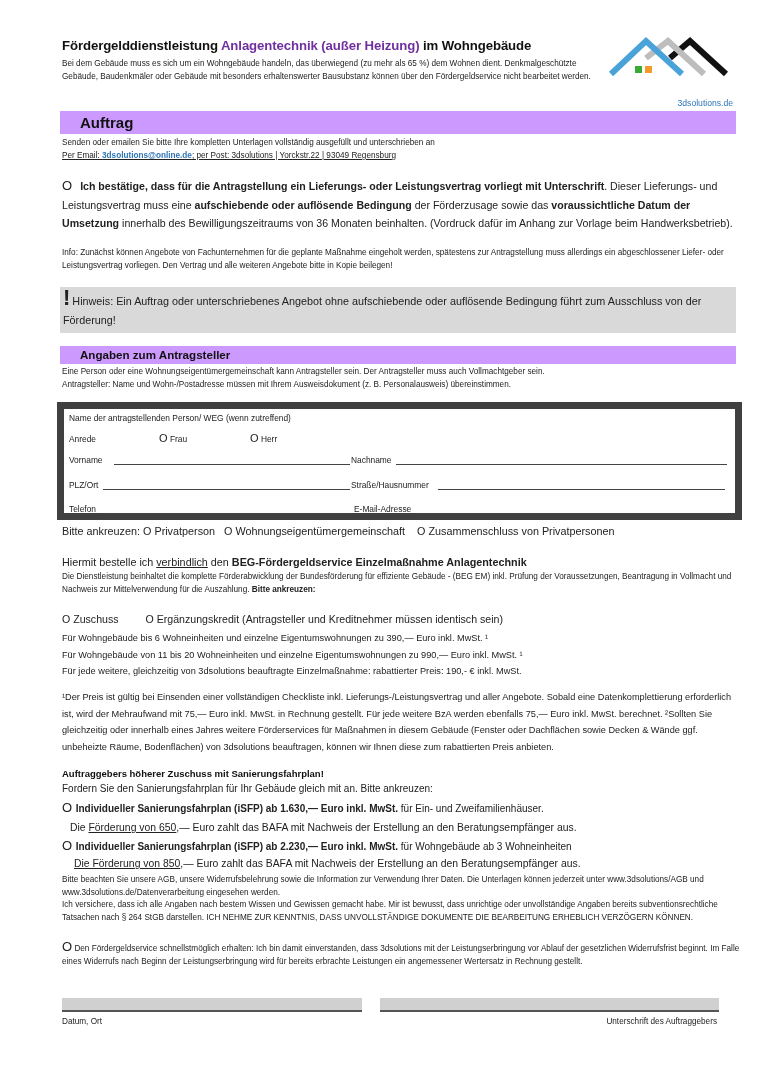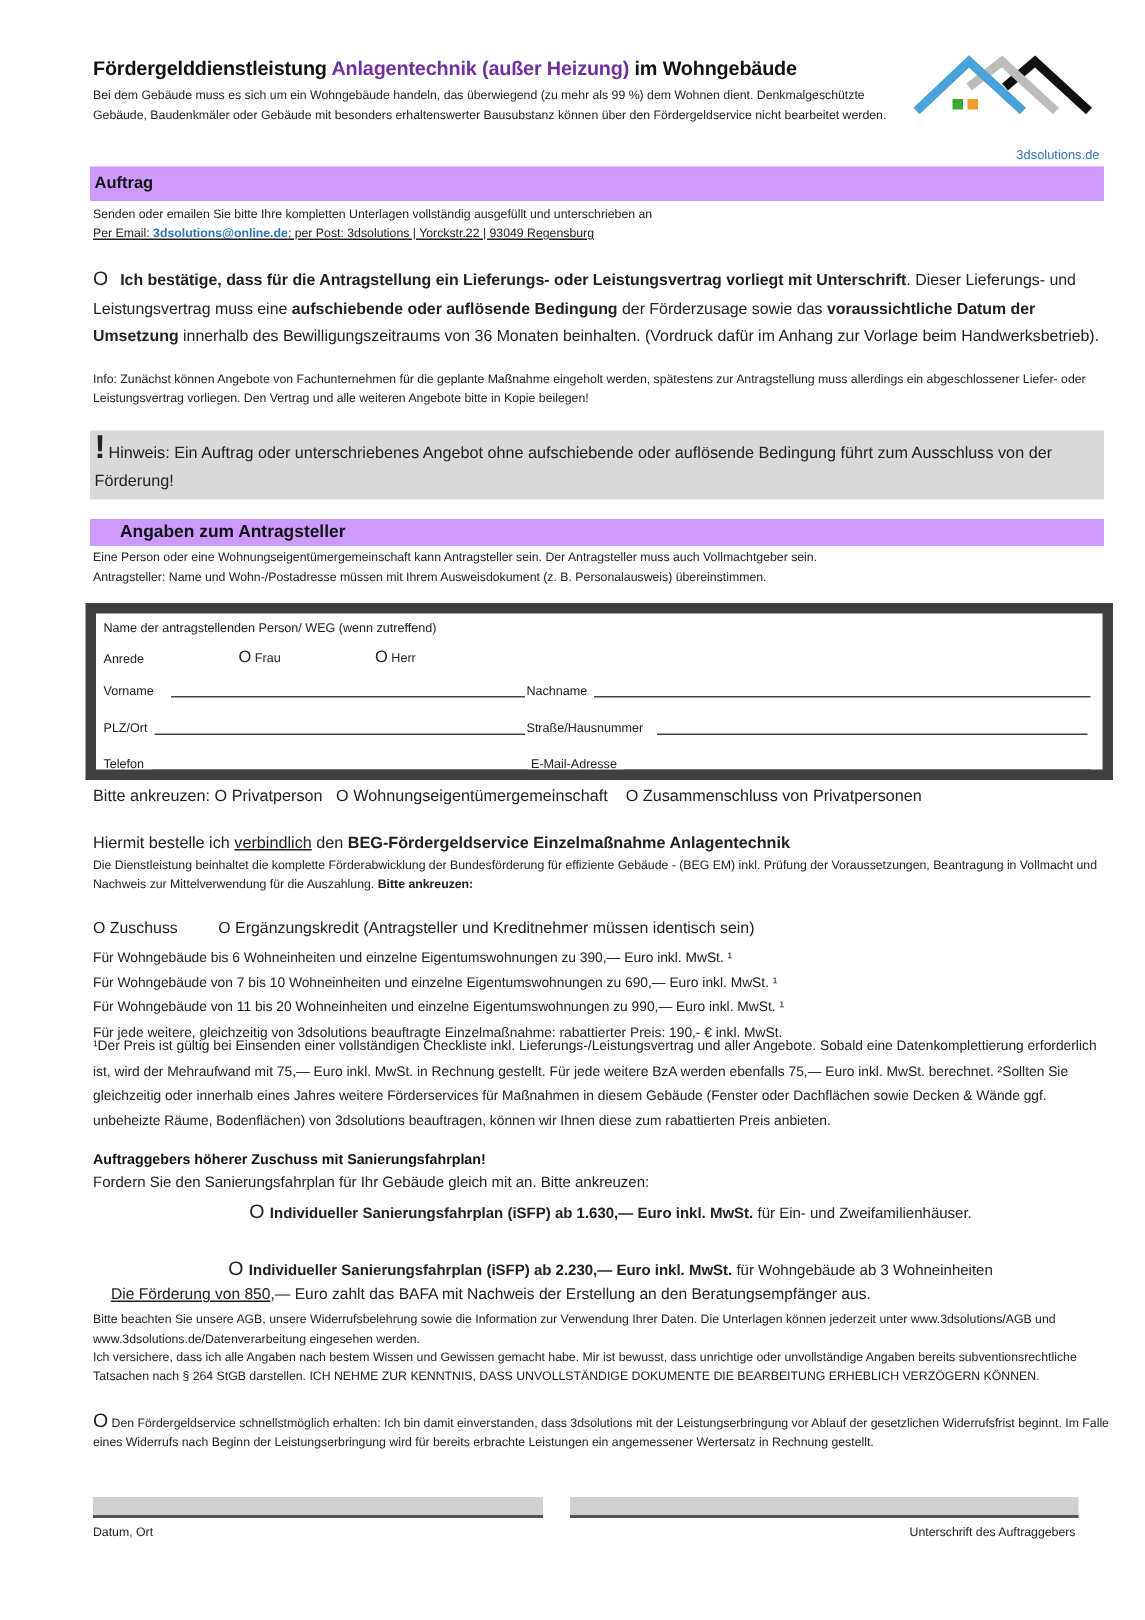--- a/index.html
+++ b/index.html
@@ -8,21 +8,21 @@
   .page { position: absolute; left: 16px; top: 0; width: 763px; height: 1080px; }
 
   .title { position: absolute; left: 46px; top: 38px; font-size: 13.2px; font-weight: bold; color: #111; white-space: nowrap; letter-spacing: -0.1px; }
   .title .accent { color: #7030a0; }
   .intro { position: absolute; left: 46px; top: 58px; width: 530px; font-size: 8.2px; line-height: 12.6px; color: #222; }
 
   .logo { position: absolute; left: 592px; top: 36px; width: 128px; height: 44px; }
   .site { position: absolute; right: 46px; top: 98px; font-size: 8.6px; color: #2e75b6; }
 
   .bar { position: absolute; background: #cc99ff; font-weight: bold; color: #111; }
-  .bar-auftrag { left: 44px; top: 111px; width: 676px; height: 23px; font-size: 11px; padding-left: 3px; line-height: 23px; }
+  .bar-auftrag { left: 44px; top: 111px; width: 676px; height: 23px; font-size: 15px; padding-left: 20px; line-height: 23px; }
   .send1 { position: absolute; left: 46px; top: 138px; font-size: 8.2px; color: #222; }
   .send2 { position: absolute; left: 46px; top: 151px; font-size: 8.2px; color: #222; text-decoration: underline; }
   .send2 .mail { color: #2e75b6; font-weight: bold; }
 
   .confirm { position: absolute; left: 46px; top: 177px; width: 676px; font-size: 10.6px; line-height: 18.5px; color: #222; }
   .circle { font-size: 13px; font-weight: normal; margin-right: 8px; }
   .info { position: absolute; left: 46px; top: 247px; width: 676px; font-size: 8.2px; line-height: 12.6px; color: #222; }
 
   .hinweis { position: absolute; left: 44px; top: 287px; width: 676px; height: 46px; background: #d9d9d9; padding: 2px 2px 0 3px; font-size: 10.8px; line-height: 19px; color: #222; }
   .hinweis .excl { font-size: 22px; font-weight: bold; line-height: 18px; margin-right: 2px; }
@@ -39,42 +39,42 @@
 
   .bestelle { position: absolute; left: 46px; top: 556px; font-size: 10.8px; color: #222; white-space: nowrap; }
   .bestelle u { text-decoration: underline; }
   .dienst { position: absolute; left: 46px; top: 571px; width: 676px; font-size: 8.2px; line-height: 12.6px; color: #222; }
 
   .zuschuss { position: absolute; left: 46px; top: 613px; font-size: 10.6px; color: #222; white-space: nowrap; }
   .prices { position: absolute; left: 46px; top: 630px; width: 676px; font-size: 9.2px; line-height: 16.5px; color: #222; }
   .footnote { position: absolute; left: 46px; top: 689px; width: 676px; font-size: 9.2px; line-height: 16.6px; color: #222; }
   .lang { position: absolute; left: 46px; top: 768px; font-size: 9.5px; font-weight: bold; color: #111; }
   .fordern { position: absolute; left: 46px; top: 783px; font-size: 10px; color: #222; }
-  .isfp { position: absolute; left: 46px; width: 690px; font-size: 10px; color: #222; white-space: nowrap; text-align: center; }
+  .isfp { position: absolute; left: 46px; width: 690px; font-size: 10px; color: #222; white-space: nowrap; }
   .isfp .circ { font-size: 13px; }
   .isfp b { font-weight: bold; }
   .bafa { position: absolute; font-size: 10.4px; color: #222; white-space: nowrap; }
   .legal { position: absolute; left: 46px; top: 874px; width: 680px; font-size: 8.2px; line-height: 12.6px; color: #222; }
   .schnell { position: absolute; left: 46px; top: 940px; width: 680px; font-size: 8.2px; line-height: 13px; color: #222; }
   .schnell .circ { font-size: 13px; }
 
   .sig { position: absolute; top: 998px; height: 14px; background: #d0d0d0; border-bottom: 2px solid #555; }
   .sig-left { left: 46px; width: 300px; }
   .sig-right { left: 364px; width: 339px; }
   .sig-label { position: absolute; top: 1017px; font-size: 8.2px; color: #222; }
 </style>
 </head>
 <body>
 
 <div class="page">
 
   <div class="title">
     <span>Fördergelddienstleistung </span><span class="accent">Anlagentechnik (außer Heizung)</span><span> im Wohngebäude</span>
   </div>
-  <div class="intro">Bei dem Gebäude muss es sich um ein Wohngebäude handeln, das überwiegend (zu mehr als 99 %) dem Wohnen dient. Denkmalgeschützte Gebäude, Baudenkmäler oder Gebäude mit besonders erhaltenswerter Bausubstanz können über den Fördergeldservice nicht bearbeitet werden.</div>
+  <div class="intro">Bei dem Gebäude muss es sich um ein Wohngebäude handeln, das überwiegend (zu mehr als 65 %) dem Wohnen dient. Denkmalgeschützte Gebäude, Baudenkmäler oder Gebäude mit besonders erhaltenswerter Bausubstanz können über den Fördergeldservice nicht bearbeitet werden.</div>
 
   <svg class="logo" viewBox="0 0 128 44">
     <polyline points="62,22 82,5 118,38" fill="none" stroke="#111" stroke-width="6"></polyline>
     <polyline points="38,22 60,5 96,38" fill="none" stroke="#bdbdbd" stroke-width="6"></polyline>
     <polyline points="3,38 38,5 74,38" fill="none" stroke="#4aa3d8" stroke-width="6"></polyline>
     <rect x="27" y="30" width="7" height="7" fill="#3aaa35"></rect>
     <rect x="37" y="30" width="7" height="7" fill="#f39a2b"></rect>
   </svg>
   <div class="site">3dsolutions.de</div>
 
@@ -131,32 +131,34 @@
   <div class="dienst">
     <span>Die Dienstleistung beinhaltet die komplette Förderabwicklung der Bundesförderung für effiziente Gebäude - (BEG EM) inkl. Prüfung der Voraussetzungen, Beantragung in Vollmacht und Nachweis zur Mittelverwendung für die Auszahlung. </span><b>Bitte ankreuzen:</b>
   </div>
 
   <div class="zuschuss">
     <span>O Zuschuss</span><span style="display:inline-block;width:27px;"></span><span>O Ergänzungskredit (Antragsteller und Kreditnehmer müssen identisch sein)</span>
   </div>
 
   <div class="prices">
     <div>Für Wohngebäude bis 6 Wohneinheiten und einzelne Eigentumswohnungen zu 390,— Euro inkl. MwSt. ¹</div>
-    <div>Für Wohngebäude von 7 bis 10 Wohneinheiten und einzelne Eigentumswohnungen zu 690,— Euro inkl. MwSt. ¹</div>
     <div>Für Wohngebäude von 11 bis 20 Wohneinheiten und einzelne Eigentumswohnungen zu 990,— Euro inkl. MwSt. ¹</div>
     <div>Für jede weitere, gleichzeitig von 3dsolutions beauftragte Einzelmaßnahme: rabattierter Preis: 190,- € inkl. MwSt.</div>
   </div>
 
   <div class="footnote">¹Der Preis ist gültig bei Einsenden einer vollständigen Checkliste inkl. Lieferungs-/Leistungsvertrag und aller Angebote. Sobald eine Datenkomplettierung erforderlich ist, wird der Mehraufwand mit 75,— Euro inkl. MwSt. in Rechnung gestellt. Für jede weitere BzA werden ebenfalls 75,— Euro inkl. MwSt. berechnet. ²Sollten Sie gleichzeitig oder innerhalb eines Jahres weitere Förderservices für Maßnahmen in diesem Gebäude (Fenster oder Dachflächen sowie Decken &amp; Wände ggf. unbeheizte Räume, Bodenflächen) von 3dsolutions beauftragen, können wir Ihnen diese zum rabattierten Preis anbieten.</div>
 
   <div class="lang">Auftraggebers höherer Zuschuss mit Sanierungsfahrplan!</div>
   <div class="fordern">Fordern Sie den Sanierungsfahrplan für Ihr Gebäude gleich mit an. Bitte ankreuzen:</div>
 
   <div class="isfp" style="top:800px;">
     <span class="circ">O </span><b>Individueller Sanierungsfahrplan (iSFP) ab 1.630,— Euro inkl. MwSt.</b><span> für Ein- und Zweifamilienhäuser.</span>
+  </div>
+  <div class="bafa" style="left:54px;top:822px;">
+    <span>Die </span><u>Förderung von 650</u><span>,— Euro zahlt das BAFA mit Nachweis der Erstellung an den Beratungsempfänger aus.</span>
   </div>
 
   <div class="isfp" style="top:838px;">
     <span class="circ">O </span><b>Individueller Sanierungsfahrplan (iSFP) ab 2.230,— Euro inkl. MwSt.</b><span> für Wohngebäude ab 3 Wohneinheiten</span>
   </div>
   <div class="bafa" style="left:58px;top:858px;">
     <span></span><u>Die Förderung von 850</u><span>,— Euro zahlt das BAFA mit Nachweis der Erstellung an den Beratungsempfänger aus.</span>
   </div>
 
   <div class="legal">

